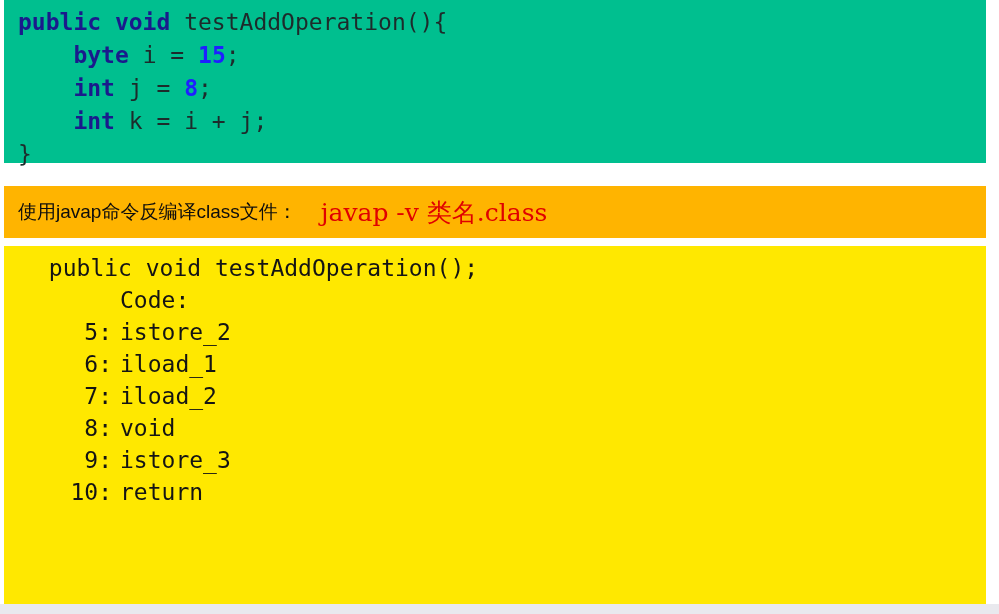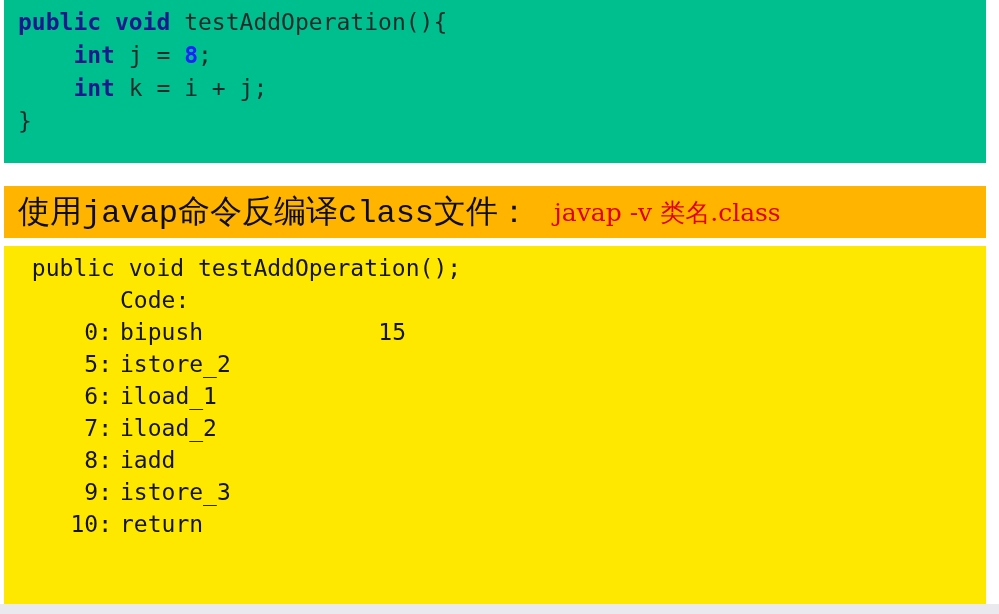--- a/index.html
+++ b/index.html
@@ -60,22 +60,22 @@
     top: 186px;
     width: 982px;
     height: 52px;
     background: #ffb400;
     box-sizing: border-box;
     display: flex;
     align-items: center;
     padding-left: 14px;
   }
   .caption-cn {
-    font-family: Liberation Mono, monospace;
-    font-size: 32px;
+    font-family: Liberation Sans, sans-serif;
+    font-size: 19px;
     color: #0d0d0d;
     white-space: pre;
   }
   .caption-cmd {
     font-family: "DejaVu Serif", "Liberation Serif", serif;
     font-size: 25px;
     color: #e00000;
     white-space: pre;
     margin-left: 24px;
   }
@@ -91,20 +91,21 @@
     box-sizing: border-box;
     padding: 6px 0 0 0;
   }
   .bc-line {
     font-family: "DejaVu Sans Mono", monospace;
     font-size: 23px;
     line-height: 32px;
     white-space: pre;
     color: #141414;
     padding-left: 14px;
+    margin-left: 17px;
   }
   .bc-row {
     display: block;
     font-family: "DejaVu Sans Mono", monospace;
     font-size: 23px;
     line-height: 32px;
     color: #141414;
     white-space: pre;
     padding-left: 2px;
   }
@@ -138,51 +139,51 @@
 </style>
 </head>
 <body>
 
 <div class="page">
 
   <div class="source-block">
 
     <div class="src-line"><span class="kw">public void</span><span class="ident"> testAddOperation(){</span></div>
 
+    <div class="src-line"><span>    </span><span class="kw">byte</span><span class="ident"> i = </span><span class="num">15</span><span class="ident">;</span></div>
 
     <div class="src-line"><span>    </span><span class="kw">int</span><span class="ident"> j = </span><span class="num">8</span><span class="ident">;</span></div>
 
     <div class="src-line"><span>    </span><span class="kw">int</span><span class="ident"> k = i + j;</span></div>
 
     <div class="src-line">}</div>
 
   </div>
 
   <div class="caption-banner">
     <span class="caption-cn">使用javap命令反编译class文件：</span>
     <span class="caption-cmd">javap -v 类名.class</span>
   </div>
 
   <div class="bytecode-block">
 
     <div class="bc-line"> public void testAddOperation();</div>
 
     <div class="bc-row"><span class="bc-pc"> </span><span class="bc-mn">Code:</span></div>
 
-    <div class="bc-row"><span class="bc-pc">0:</span><span class="bc-mn">bipush</span><span class="bc-op">15</span></div>
 
 
 
     <div class="bc-row"><span class="bc-pc">5:</span><span class="bc-mn">istore_2</span><span class="bc-op"></span></div>
 
     <div class="bc-row"><span class="bc-pc">6:</span><span class="bc-mn">iload_1</span><span class="bc-op"></span></div>
 
     <div class="bc-row"><span class="bc-pc">7:</span><span class="bc-mn">iload_2</span><span class="bc-op"></span></div>
 
-    <div class="bc-row"><span class="bc-pc">8:</span><span class="bc-mn">iadd</span><span class="bc-op"></span></div>
+    <div class="bc-row"><span class="bc-pc">8:</span><span class="bc-mn">void</span><span class="bc-op"></span></div>
 
     <div class="bc-row"><span class="bc-pc">9:</span><span class="bc-mn">istore_3</span><span class="bc-op"></span></div>
 
     <div class="bc-row"><span class="bc-pc">10:</span><span class="bc-mn">return</span><span class="bc-op"></span></div>
 
   </div>
 
   <div class="bottom-strip"></div>
 
 </div>

